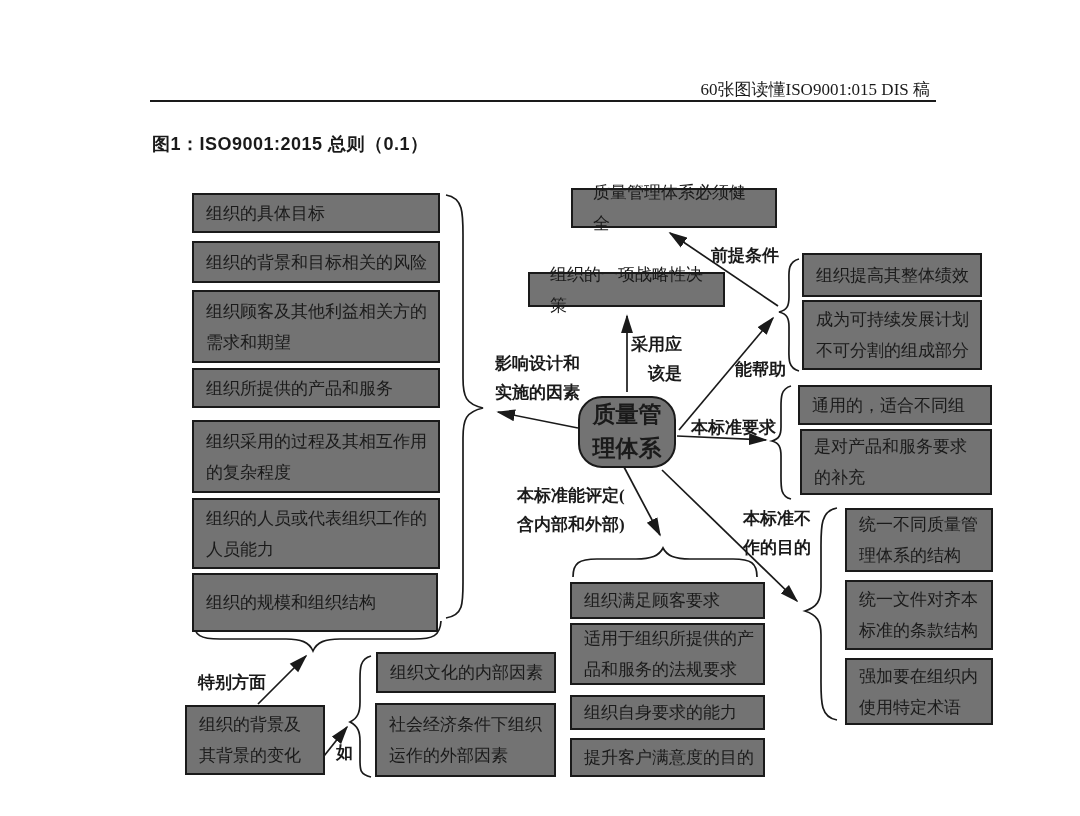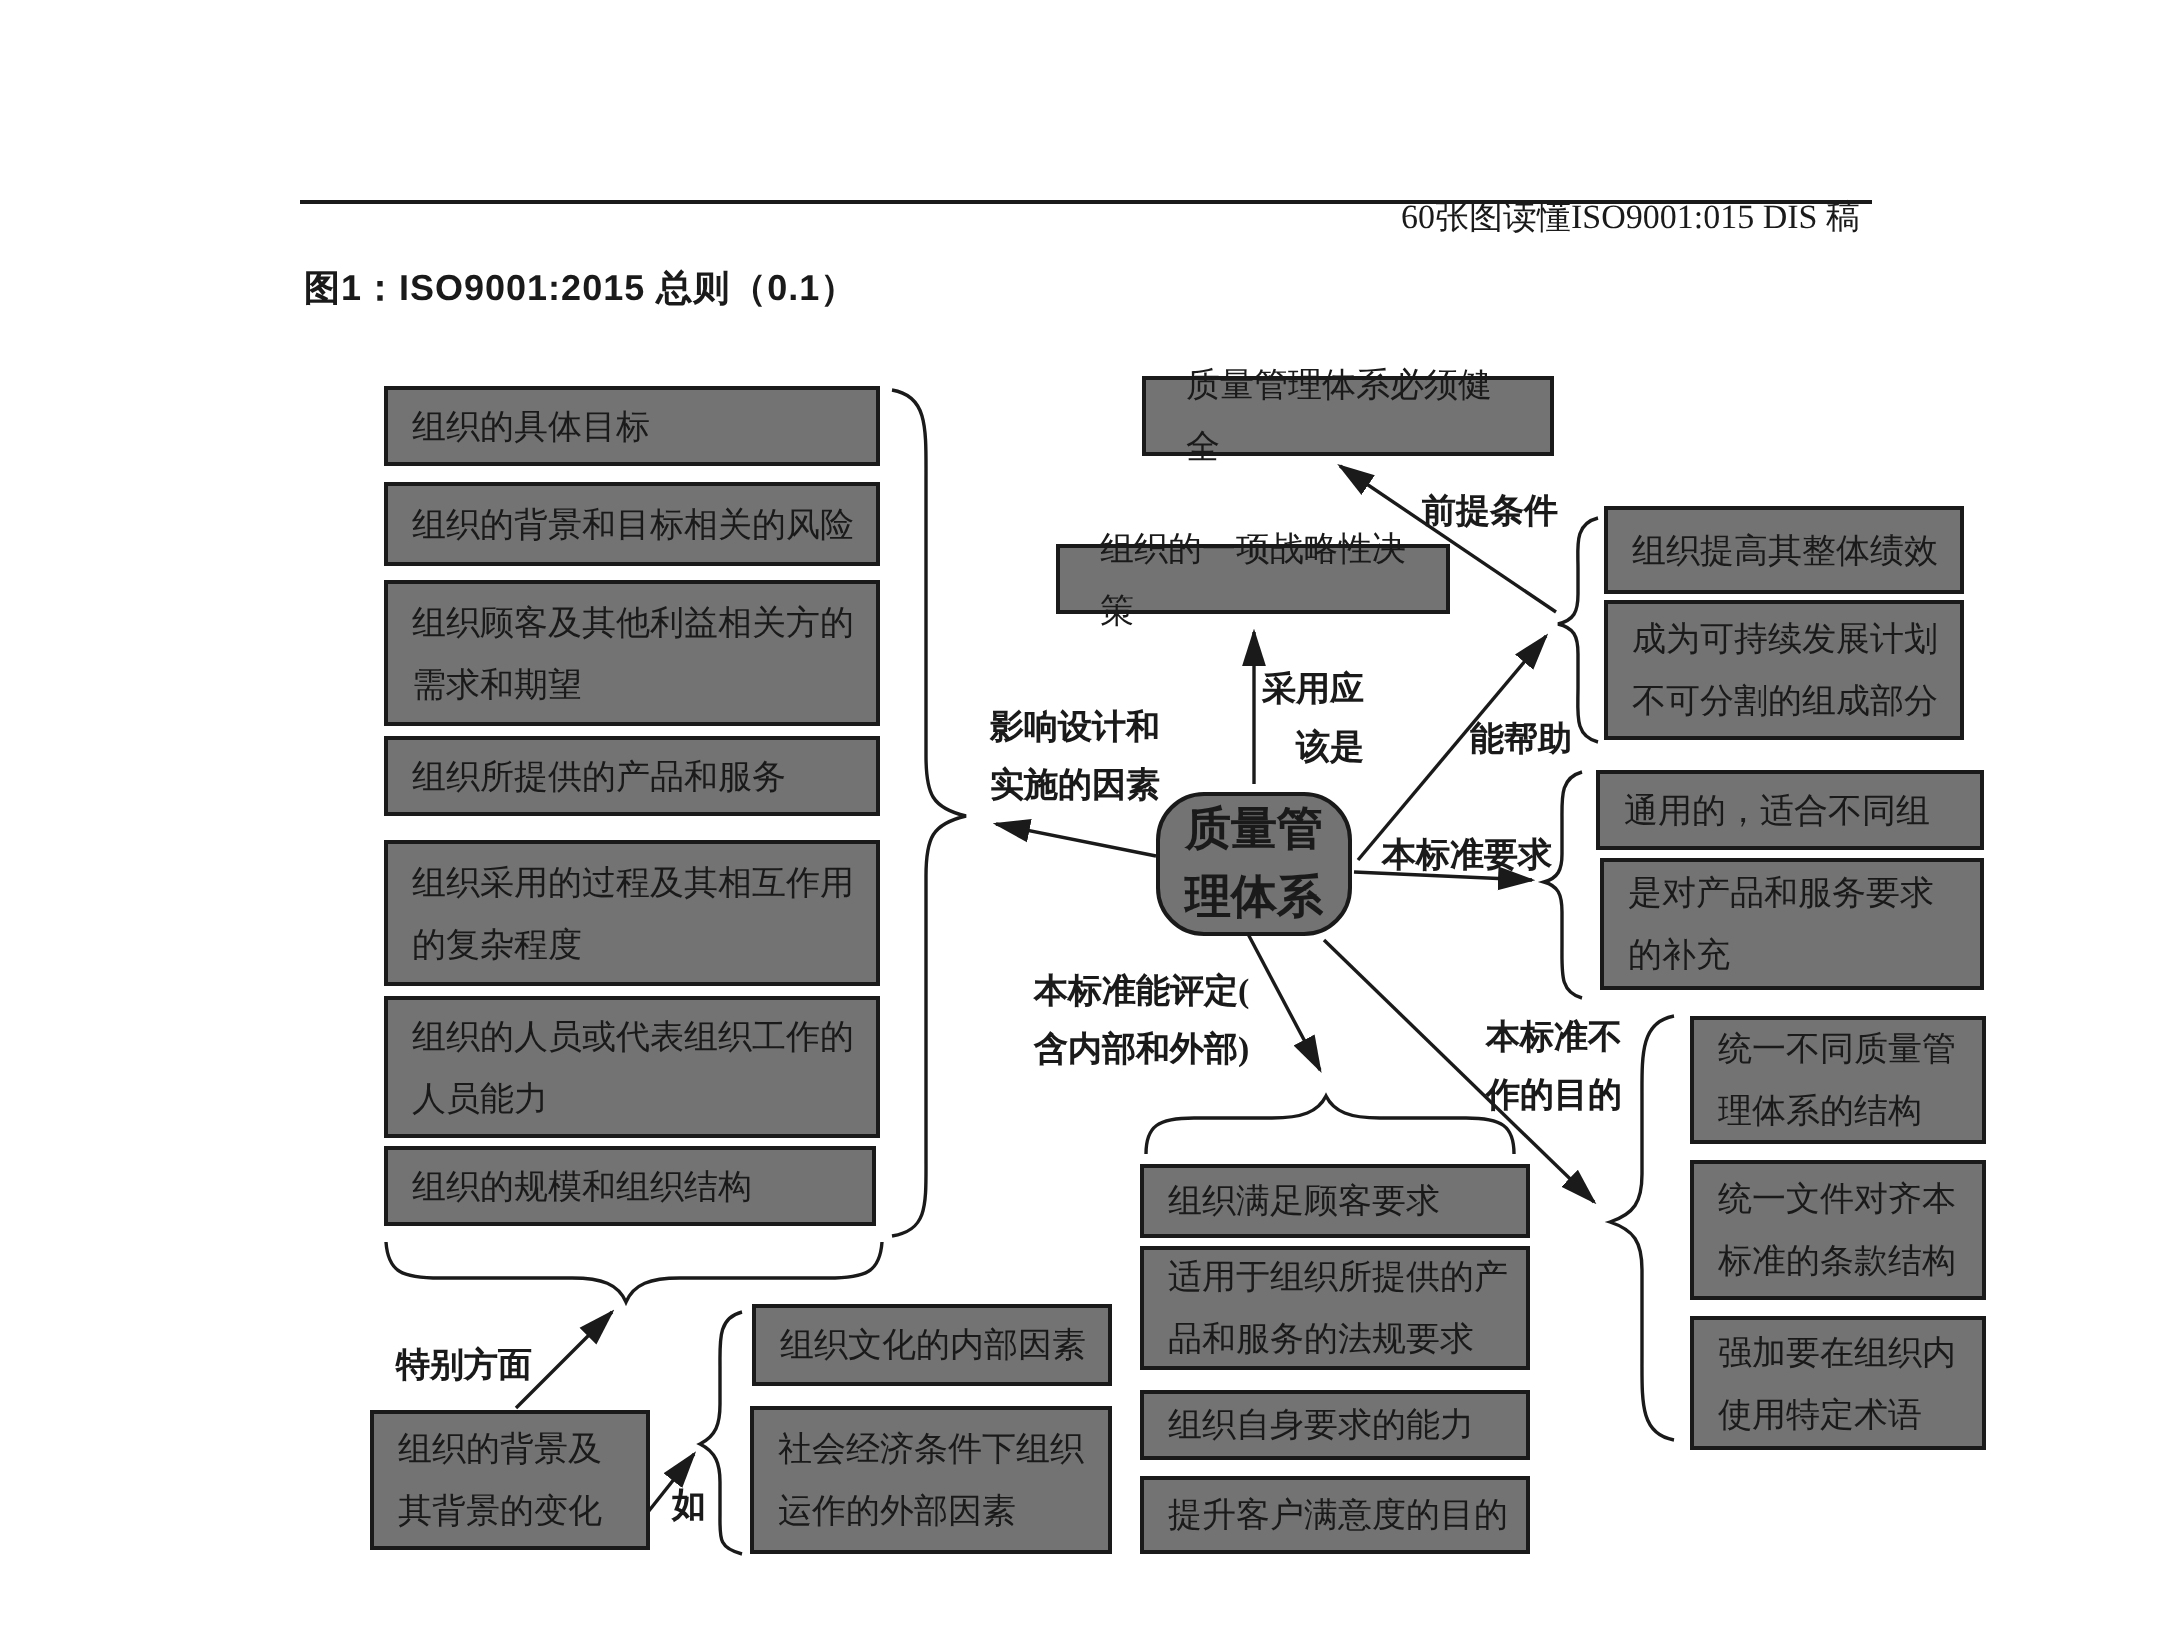--- a/index.html
+++ b/index.html
@@ -1,20 +1,20 @@
 <!DOCTYPE html>
 <html><head>
 <meta charset="utf-8">
 <style>
   html,body{margin:0;padding:0;background:#fff;}
   .canvas{position:relative;width:1080px;height:816px;background:#ffffff;overflow:hidden;
           font-family:"Liberation Serif","DejaVu Serif",serif;color:#1a1a1a;}
   .links{position:absolute;left:0;top:0;width:1080px;height:816px;}
   .header-text{position:absolute;left:150px;top:80px;width:780px;text-align:right;
-               font-size:17px;line-height:20px;margin-top:19px;}
+               font-size:17px;line-height:20px;}
   .header-rule{position:absolute;left:150px;top:100px;width:786px;height:2px;background:#1a1a1a;}
   .figure-title{position:absolute;left:152px;top:132px;font-family:"Liberation Sans","DejaVu Sans",sans-serif;
                 font-size:18px;font-weight:bold;letter-spacing:.5px;}
   .box{position:absolute;box-sizing:border-box;border:2px solid #1a1a1a;background:#737373;
        display:flex;align-items:center;font-size:17px;line-height:31px;
        white-space:pre-line;padding:0 6px 0 12px;}
   .box.centered{justify-content:center;text-align:left;padding:0 20px;}
   .box.qms{font-size:23px;font-weight:bold;line-height:34px;justify-content:center;
            text-align:center;padding:0;border-radius:24px;}
   .label{position:absolute;font-size:17px;line-height:29px;white-space:pre-line;font-weight:bold;}
@@ -59,21 +59,21 @@
 
   <div class="box" style="left:192px;top:193px;width:248px;height:40px">组织的具体目标</div>
   <div class="box" style="left:192px;top:241px;width:248px;height:42px">组织的背景和目标相关的风险</div>
   <div class="box" style="left:192px;top:290px;width:248px;height:73px">组织顾客及其他利益相关方的
 需求和期望</div>
   <div class="box" style="left:192px;top:368px;width:248px;height:40px">组织所提供的产品和服务</div>
   <div class="box" style="left:192px;top:420px;width:248px;height:73px">组织采用的过程及其相互作用
 的复杂程度</div>
   <div class="box" style="left:192px;top:498px;width:248px;height:71px">组织的人员或代表组织工作的
 人员能力</div>
-  <div class="box" style="left:192px;top:573px;width:246px;height:40px">组织的规模和组织结构</div>
+  <div class="box" style="left:192px;top:573px;width:246px;height:59px">组织的规模和组织结构</div>
 
   <div class="box centered" style="left:571px;top:188px;width:206px;height:40px">质量管理体系必须健全</div>
   <div class="box centered" style="left:528px;top:272px;width:197px;height:35px">组织的一项战略性决策</div>
 
   <div class="box qms" style="left:578px;top:396px;width:98px;height:72px">质量管
 理体系</div>
 
   <div class="box" style="left:802px;top:253px;width:180px;height:44px">组织提高其整体绩效</div>
   <div class="box" style="left:798px;top:385px;width:194px;height:40px">通用的，适合不同组</div>
 

